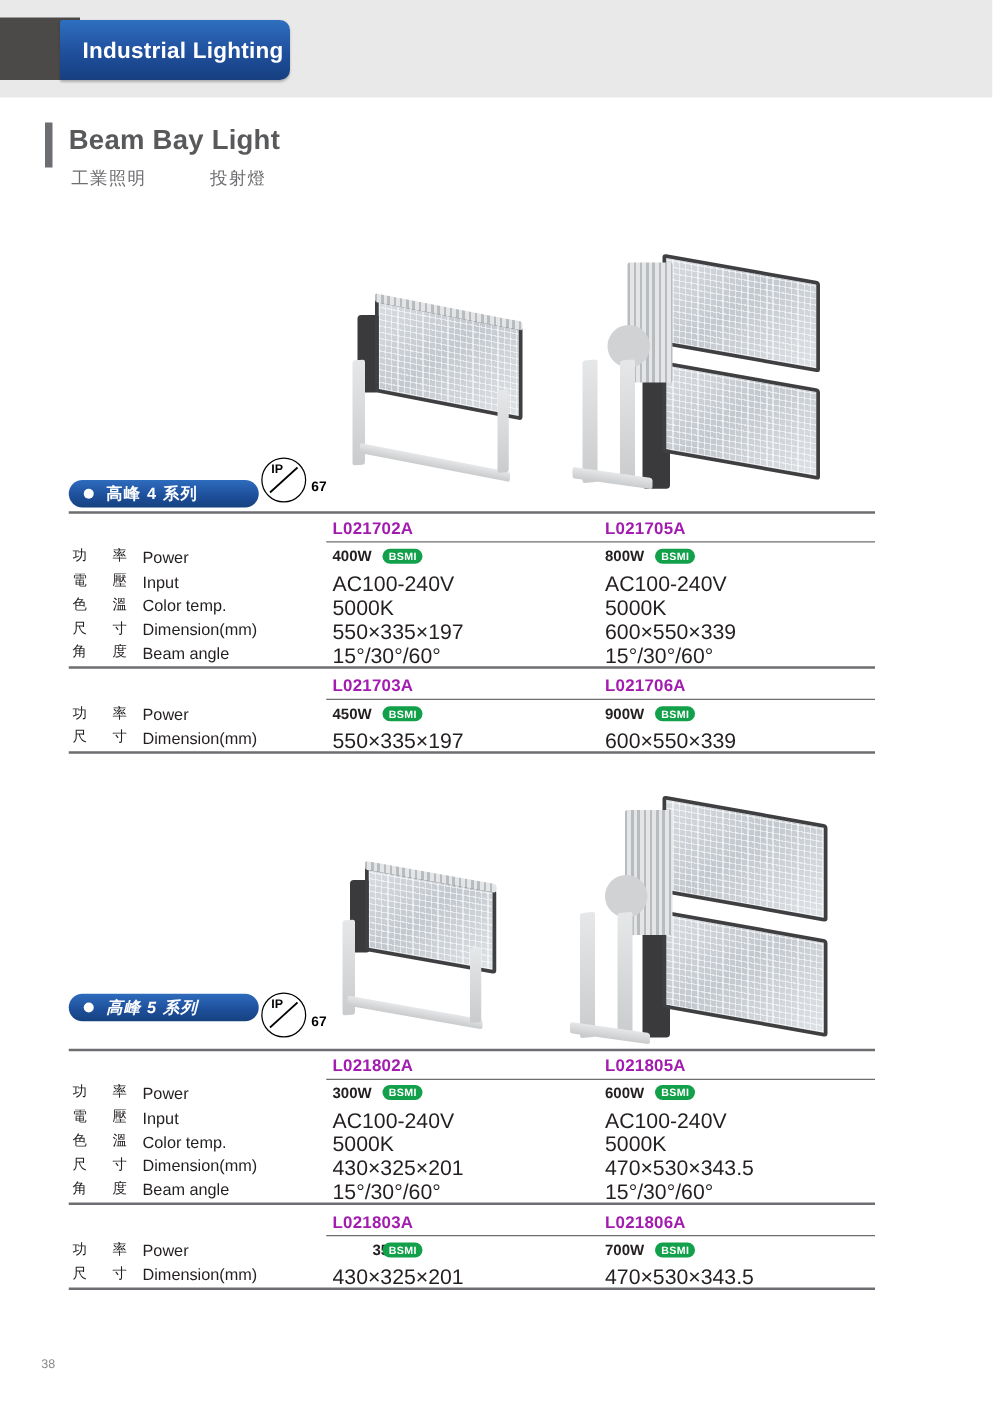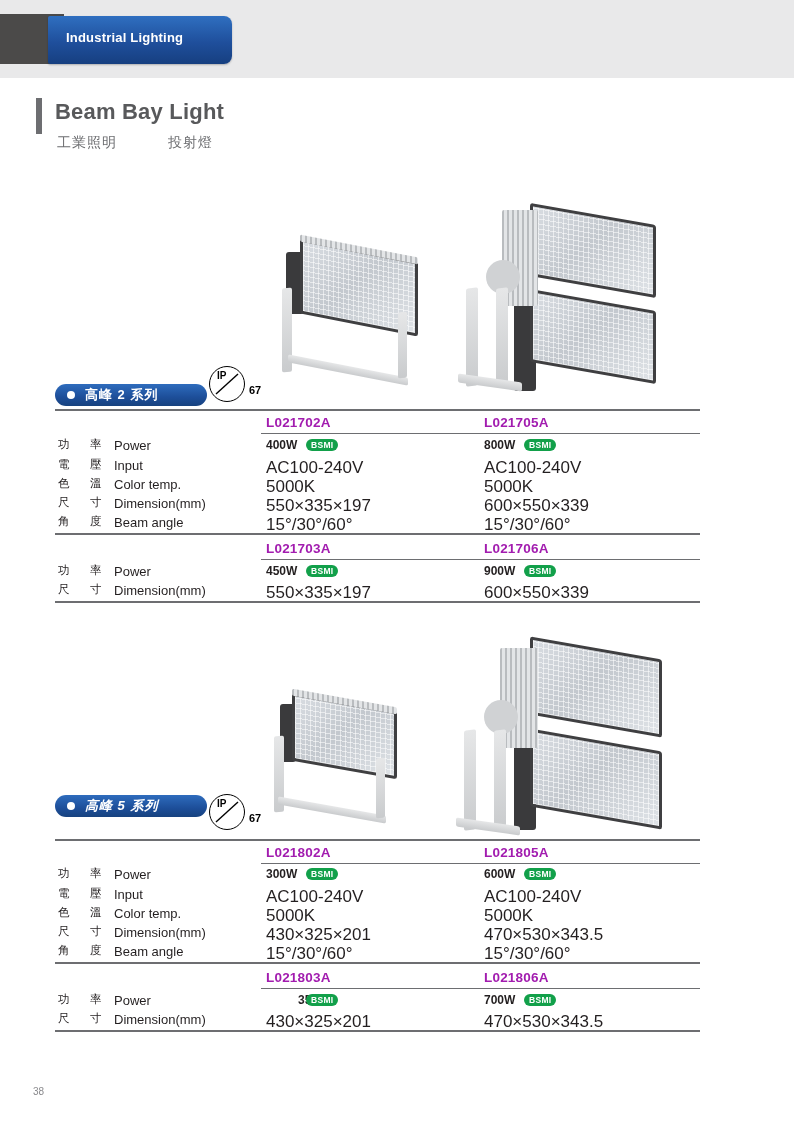--- a/index.html
+++ b/index.html
@@ -34,21 +34,21 @@
     left: 48px; top: 16px;
     width: 184px; height: 48px;
     background: linear-gradient(180deg, #2f6fc0 0%, #1f4f9c 55%, #163f80 100%);
     border-radius: 2px 8px 8px 2px;
     box-shadow: 0 1px 2px rgba(0,0,0,0.25);
   }
   .header-tab-label {
     position: absolute;
     left: 18px; top: 14px;
     color: #ffffff;
-    font-size: 13px;
+    font-size: 18px;
     font-weight: bold;
     letter-spacing: 0.2px;
   }
 
   
   .title-bar {
     position: absolute;
     left: 36px; top: 98px;
     width: 6px; height: 36px;
     background: #6d6e71;
@@ -235,21 +235,21 @@
   <div class="lamp-face" style="left:78px; top:104px; width:126px; height:73px; transform: skewY(10deg);"></div>
   <div class="heatsink" style="left:50px; top:14px; width:36px; height:96px;"></div>
   <div class="bracket" style="left:34px; top:64px; width:34px; height:34px; border-radius:50%; background:#d0d2d4;"></div>
   <div class="bracket" style="left:14px; top:92px; width:12px; height:98px; transform: skewY(-6deg);"></div>
   <div class="bracket" style="left:44px; top:92px; width:12px; height:98px; transform: skewY(-6deg);"></div>
   <div class="bracket" style="left:6px; top:182px; width:64px; height:9px; transform: skewY(8deg);"></div>
 </div>
 
 <div class="series-tag" style="left:55px; top:384px;">
   <span class="series-dot"></span>
-  <span>高峰 2 系列</span>
+  <span>高峰 4 系列</span>
 </div>
 <div class="ip-badge" style="left:209px; top:366px;">
   <span class="ip-top">IP</span>
   <svg class="ip-slash" viewBox="0 0 26 26">
       <line x1="2" y1="23" x2="24" y2="3" stroke="#000" stroke-width="1.4"></line>
     </svg>
   <span class="ip-bot">67</span>
 </div>
 
 <div class="rule" style="left:55px; top:409px; width:645px; height:1.5px;"></div>

